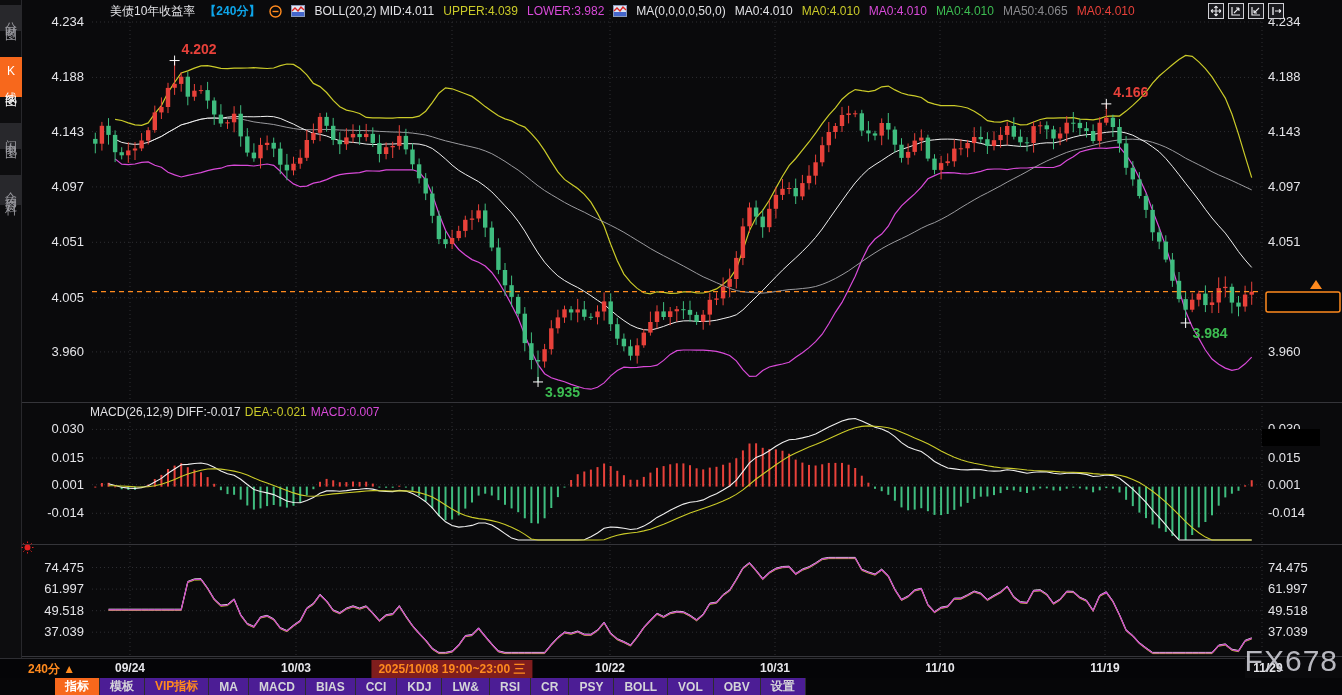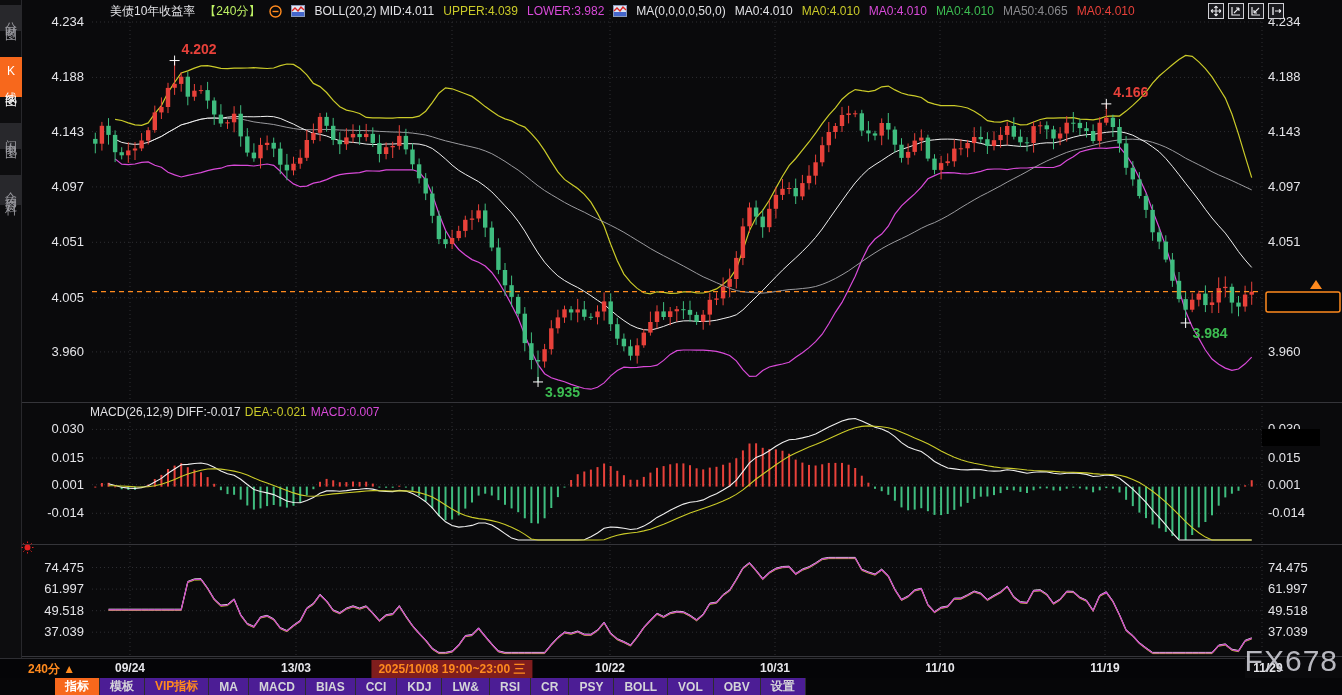--- a/index.html
+++ b/index.html
@@ -10,21 +10,21 @@
   #sidebar{position:absolute;left:0;top:0;width:22px;height:660px;background:#0d0d0f;
            border-right:1px solid #28282c;display:flex;flex-direction:column;gap:26px;
            padding-top:5px;box-sizing:border-box;z-index:5;}
   .side-tab{width:22px;writing-mode:vertical-lr;text-orientation:upright;
             font-size:12px;line-height:22px;letter-spacing:4px;color:#9a9aa0;
             background:#28282c;padding:7px 0;text-align:center;cursor:pointer;}
   .side-tab.active{background:#f7681c;color:#fff;}
   
   #header{position:absolute;left:90px;top:0;height:22px;display:flex;align-items:center;
           gap:9px;font-size:12px;white-space:nowrap;z-index:4;margin-left:20px;}
-  #header .w{color:#e2e2e6;} #header .o{color:#bef264;}
+  #header .w{color:#e2e2e6;} #header .o{color:#0ea5e9;font-weight:bold;}
   #header .y{color:#cbcb29;} #header .m{color:#d94ad9;}
   .mini-ic{display:inline-block;vertical-align:middle;}
   
   #winctrl{position:absolute;right:58px;top:3px;display:flex;gap:4px;z-index:6;}
   .wc{width:16px;height:16px;border:1px solid #cfcfd4;background:#1a1a1e;box-sizing:border-box;
       display:flex;align-items:center;justify-content:center;cursor:pointer;}
   
   .panel-head{position:absolute;left:90px;height:16px;display:flex;gap:4px;font-size:12px;
               white-space:nowrap;z-index:4;}
   .panel-head .w{color:#e2e2e6;} .panel-head .y{color:#cbcb29;} .panel-head .m{color:#d94ad9;}
@@ -768,21 +768,21 @@
         <line x1="9.6" y1="9.6" x2="10.7" y2="10.7"></line>
       <line x1="2.3" y1="10.7" x2="3.4" y2="9.6"></line>
         <line x1="9.6" y1="3.4" x2="10.7" y2="2.3"></line>
     </g>
   </svg>
 
   <div id="xaxis">
     <span id="period-btn">240分 ▲</span>
     <span id="crosshair-date" style="left: 452px;">2025/10/08 19:00~23:00 三</span>
   <span class="xlabel" style="left: 130px;">09/24</span>
-      <span class="xlabel" style="left: 296px;">13/03</span>
+      <span class="xlabel" style="left: 296px;">10/03</span>
       <span class="xlabel" style="left: 610px;">10/22</span>
       <span class="xlabel" style="left: 775px;">10/31</span>
       <span class="xlabel" style="left: 940px;">11/10</span>
       <span class="xlabel" style="left: 1105px;">11/19</span>
       <span class="xlabel" style="left: 1268px;">11/29</span>
     </div>
 
   <div id="toolbar">
       <div class="tb-item active">指标</div>
       <div class="tb-item">模板</div>

